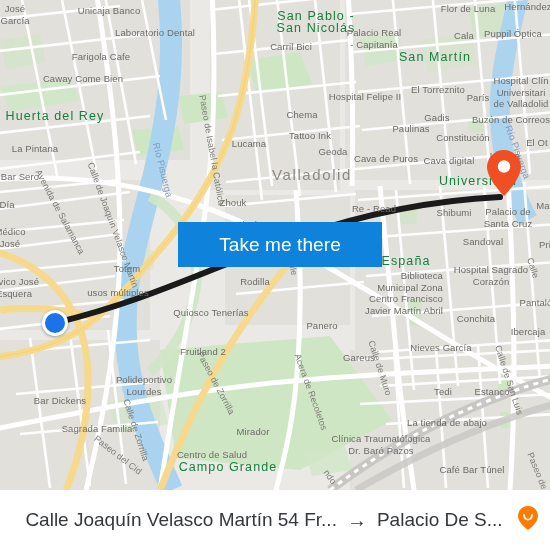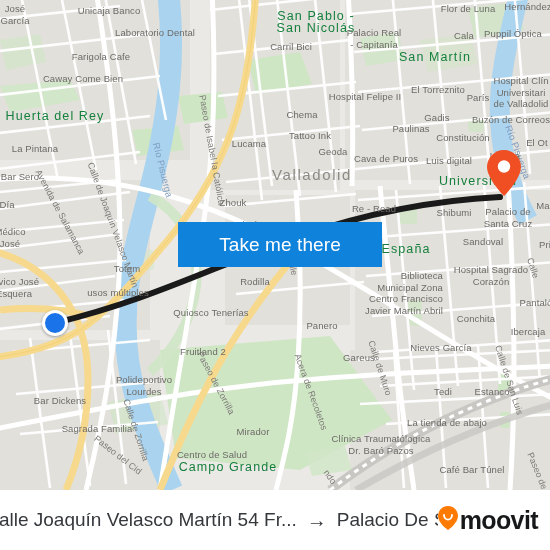--- a/index.html
+++ b/index.html
@@ -276,35 +276,35 @@
         <div class="lbl poi" style="left: 302px; top: 114px;">Chema</div>
         <div class="lbl poi" style="left: 437px; top: 117px;">Gadis</div>
         <div class="lbl poi" style="left: 411px; top: 128px;">Paulinas</div>
         <div class="lbl poi" style="left: 511px; top: 119px;">Buzón de Correos</div>
         <div class="lbl poi" style="left: 310px; top: 135px;">Tattoo Ink</div>
         <div class="lbl poi" style="left: 249px; top: 143px;">Lucama</div>
         <div class="lbl poi" style="left: 333px; top: 151px;">Geoda</div>
         <div class="lbl poi" style="left: 463px; top: 137px;">Constitución</div>
         <div class="lbl poi" style="left: 537px; top: 142px;">El Ot</div>
         <div class="lbl poi" style="left: 386px; top: 158px;">Cava de Puros</div>
-        <div class="lbl poi" style="left: 449px; top: 160px;">Luis digital</div>
+        <div class="lbl poi" style="left: 449px; top: 160px;">Cava digital</div>
         <div class="lbl poi" style="left: 505px; top: 155px;">La otra</div>
         <div class="lbl place" style="left: 312px; top: 174px;">Valladolid</div>
         <div class="lbl place2" style="left: 478px; top: 181px;">Universidad</div>
         <div class="lbl poi" style="left: 233px; top: 202px;">Zhouk</div>
         <div class="lbl poi" style="left: 374px; top: 208px;">Re - Read</div>
         <div class="lbl poi" style="left: 454px; top: 212px;">Shibumi</div>
         <div class="lbl poi two" style="left: 508px; top: 217px;">Palacio de
 Santa Cruz</div>
         <div class="lbl poi" style="left: 544px; top: 205px;">Mal</div>
         <div class="lbl poi" style="left: 253px; top: 224px;">Nivel 10</div>
         <div class="lbl poi" style="left: 127px; top: 268px;">Totem</div>
         <div class="lbl poi" style="left: 118px; top: 292px;">usos múltiples</div>
         <div class="lbl poi" style="left: 255px; top: 281px;">Rodilla</div>
-        <div class="lbl place2" style="left: 406px; top: 249px;">España</div>
+        <div class="lbl place2" style="left: 406px; top: 261px;">España</div>
         <div class="lbl poi" style="left: 483px; top: 241px;">Sandoval</div>
         <div class="lbl poi" style="left: 545px; top: 244px;">Pri</div>
         <div class="lbl poi two" style="left: 404px; top: 293px; text-align: right;">Biblioteca
 Municipal Zona
 Centro Francisco
 Javier Martín Abril</div>
         <div class="lbl poi two" style="left: 491px; top: 275px;">Hospital Sagrado
 Corazón</div>
         <div class="lbl poi" style="left: 476px; top: 318px;">Conchita</div>
         <div class="lbl poi" style="left: 536px; top: 302px;">Pantaló</div>
@@ -346,16 +346,15 @@
       <span class="arrow">→</span>
       <span>Palacio De S...</span>
     </div>
     <div id="brand">
       <span>
         <svg width="20" height="24" viewBox="0 0 20 24" xmlns="http://www.w3.org/2000/svg">
           <path d="M10 0 C4.5 0 0 4.5 0 10 C0 17 10 24 10 24 C10 24 20 17 20 10 C20 4.5 15.5 0 10 0 Z" fill="#ff7a00"></path>
           <path d="M6 9 C6 12 8 13.6 10 13.6 C12 13.6 14 12 14 9" stroke="#ffffff" stroke-width="1.9" fill="none" stroke-linecap="round"></path>
         </svg>
       </span>
-      <span class="word">moovit</span>
     </div>
   </div>
 </div>
 
 </body></html>

